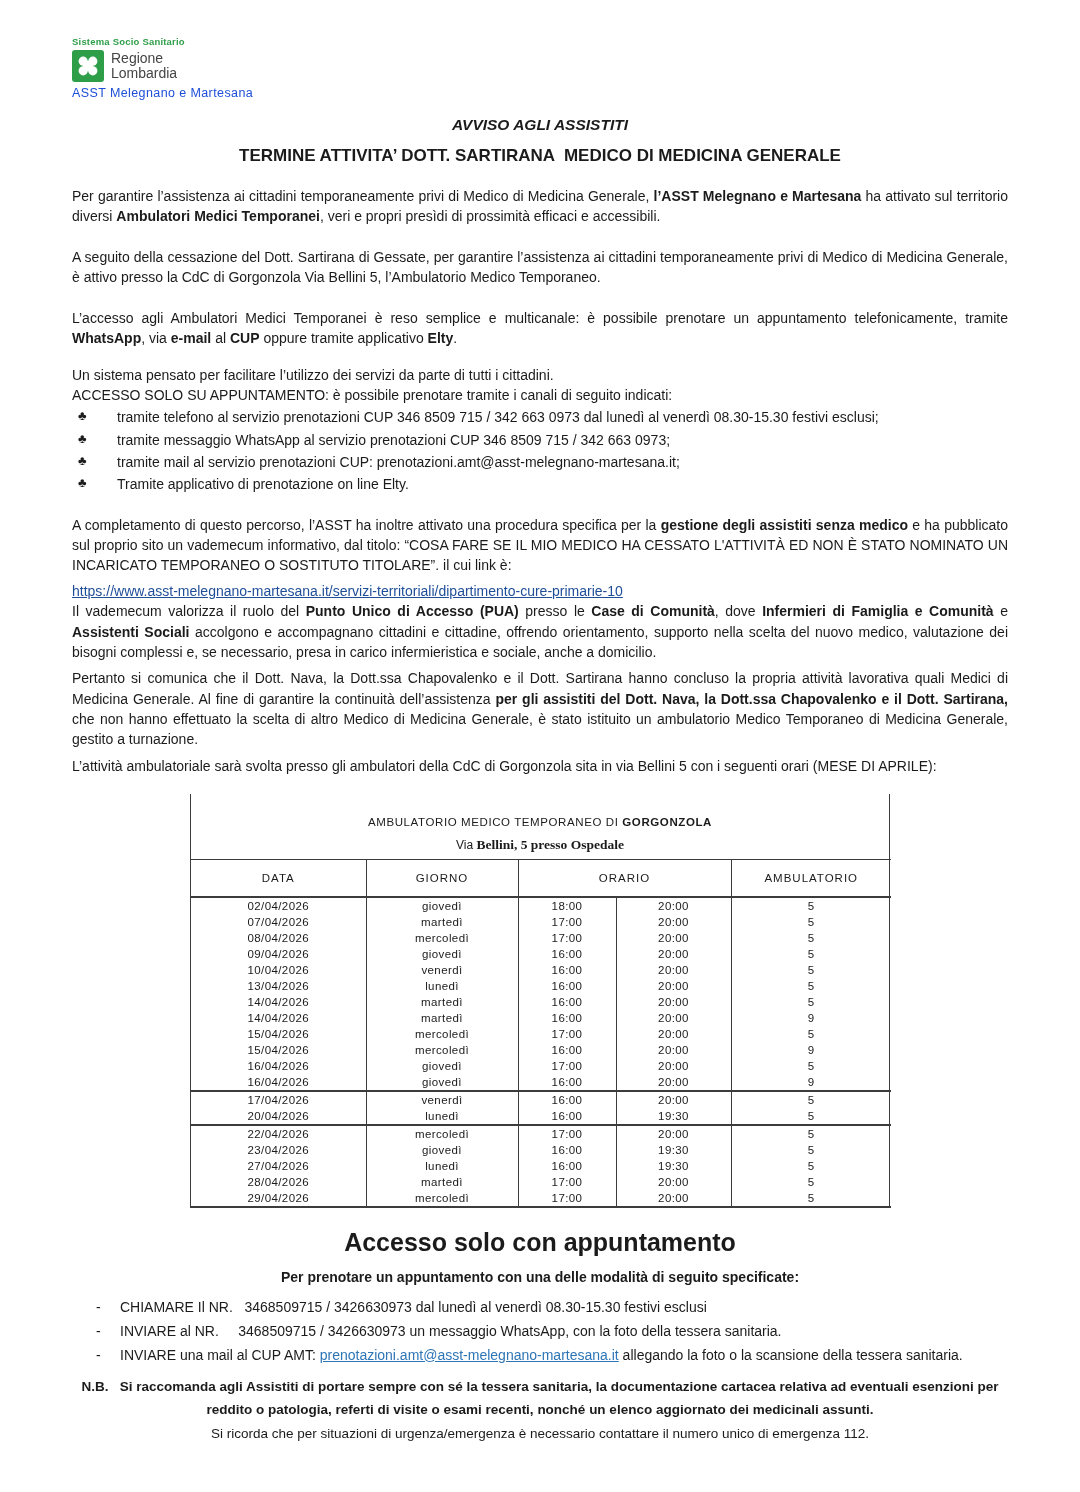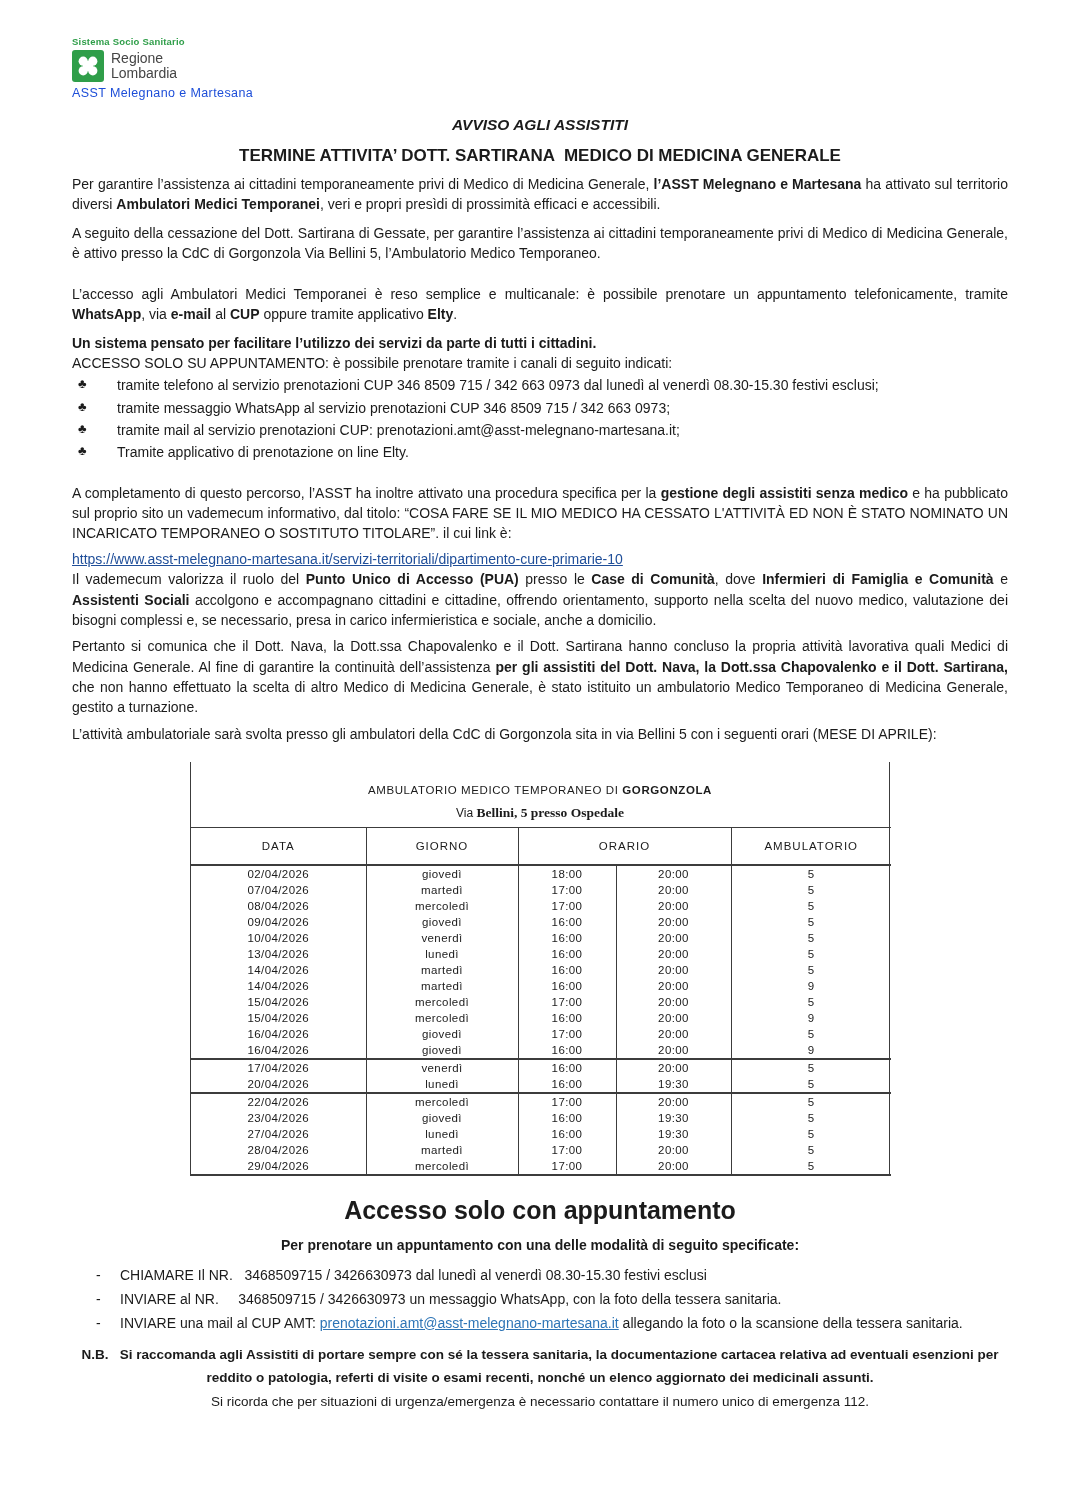--- a/index.html
+++ b/index.html
@@ -21,23 +21,23 @@
   
   .logo-sistema{ color:var(--green); font-size:9.5px; font-weight:700; letter-spacing:.2px; }
   .logo-row{ display:flex; align-items:center; gap:7px; margin-top:3px; }
   .logo-mark svg{ width:32px; height:32px; display:block; }
   .logo-region{ font-size:14px; line-height:1.1; color:#454545; }
   .logo-asst{ margin-top:4px; font-size:12.5px; color:#1d4ed8; letter-spacing:.4px; }
   
   .title1{ text-align:center; font-weight:700; font-size:15.5px; margin-top:16px;font-style:italic; }
   .title2{ text-align:center; font-weight:700; font-size:17px; margin-top:12px; white-space:pre-wrap; }
   
-  .para{ font-size:14px; line-height:1.45; text-align:justify; margin-top:8px; }
+  .para{ font-size:14px; line-height:1.45; text-align:justify; margin-top:20px; }
   .p3{ margin-top:21px; }
-  .p4{ margin-top:8px;font-weight:bold; }
+  .p4{ margin-top:16px; }
   .p5{ margin-top:20px; }
   .p6{ margin-top:2px; }
   .p7{ margin-top:6px; }
   .p8{ margin-top:6px; }
   .b{ font-weight:700; }
   a.lnk{ color:var(--link-email); text-decoration:underline; cursor:pointer; }
   .link-line{ margin-top:8px; font-size:14px; }
   .link-line a{ color:var(--link-url); text-decoration:underline; cursor:pointer; }
   
   .club-list{ margin-top:2px; }

